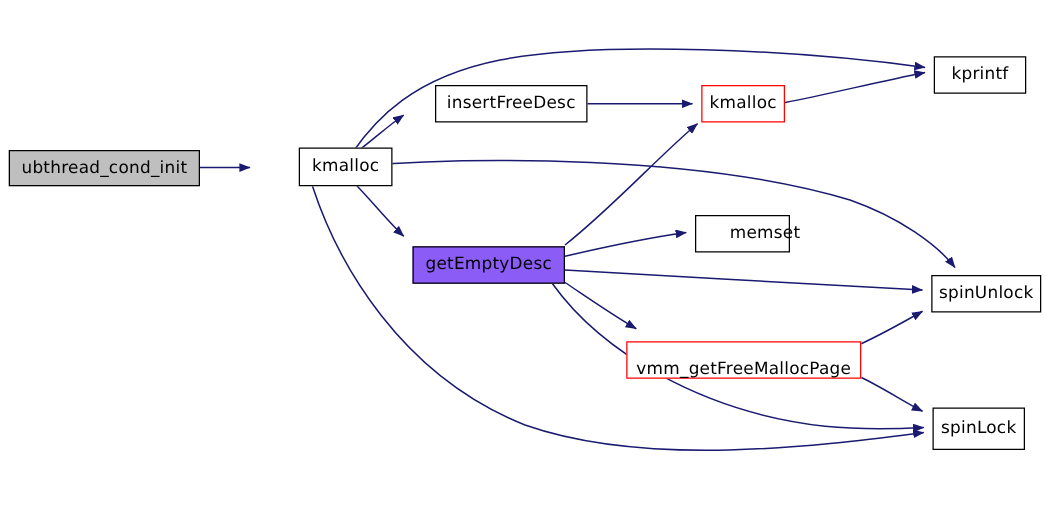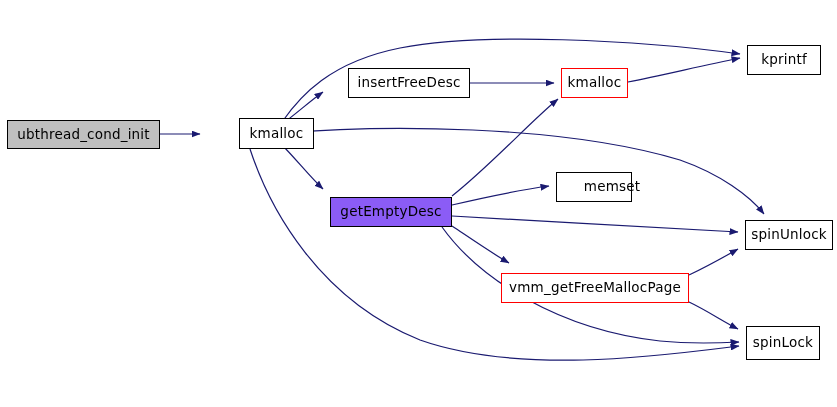--- a/index.html
+++ b/index.html
@@ -85,20 +85,20 @@
       </div>
       <div class="node" style="left: 330px; top: 197px; width: 122px; height: 30px; background: #8b5cf6; border: 1px solid rgb(0, 0, 0); color: rgb(0, 0, 0);">
         <span class="node-label">getEmptyDesc</span>
       </div>
       <div class="node" style="left: 556px; top: 172px; width: 76px; height: 30px; background: rgb(255, 255, 255); border: 1px solid rgb(0, 0, 0); color: rgb(0, 0, 0); padding-left: 36px;">
         <span class="node-label">memset</span>
       </div>
       <div class="node" style="left: 745px; top: 220px; width: 88px; height: 30px; background: rgb(255, 255, 255); border: 1px solid rgb(0, 0, 0); color: rgb(0, 0, 0); justify-content: center;">
         <span class="node-label">spinUnlock</span>
       </div>
-      <div class="node" style="left: 501px; top: 273px; width: 188px; height: 30px; background: rgb(255, 255, 255); border: 1px solid rgb(255, 0, 0); color: rgb(0, 0, 0);">
+      <div class="node" style="left: 501px; top: 273px; width: 188px; height: 30px; background: rgb(255, 255, 255); border: 1px solid rgb(255, 0, 0); color: rgb(0, 0, 0); align-items: flex-end;">
         <span class="node-label">vmm_getFreeMallocPage</span>
       </div>
       <div class="node" style="left: 746px; top: 326px; width: 74px; height: 34px; background: rgb(255, 255, 255); border: 1px solid rgb(0, 0, 0); color: rgb(0, 0, 0);">
         <span class="node-label">spinLock</span>
       </div>
     </div>
 </div>
 
 </body></html>

